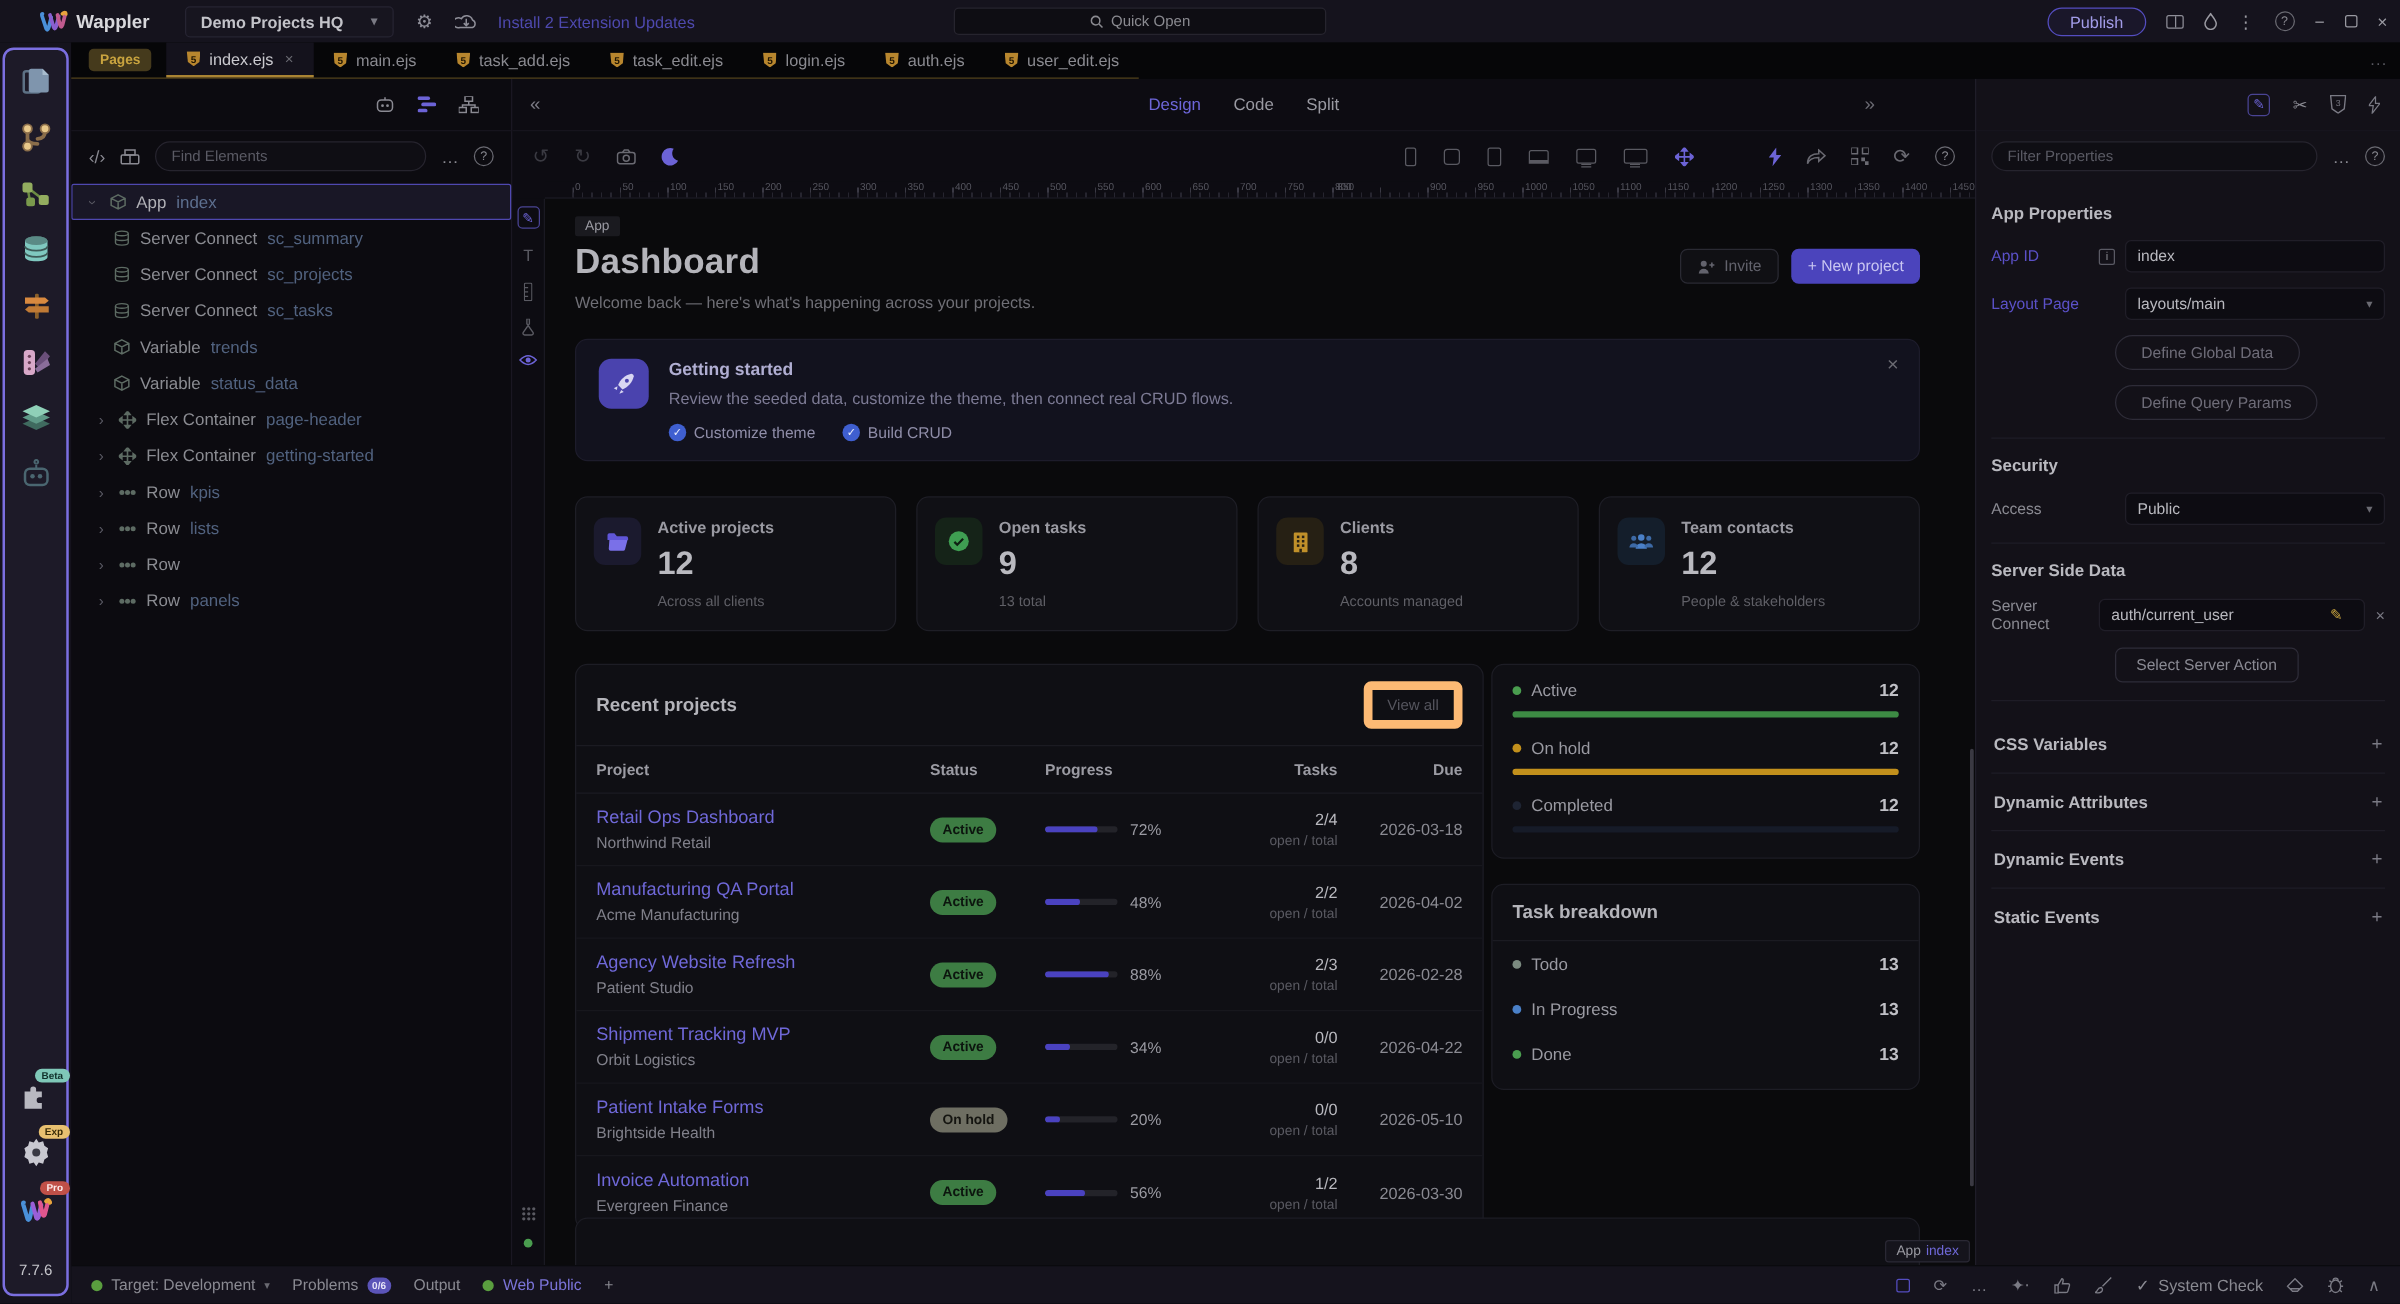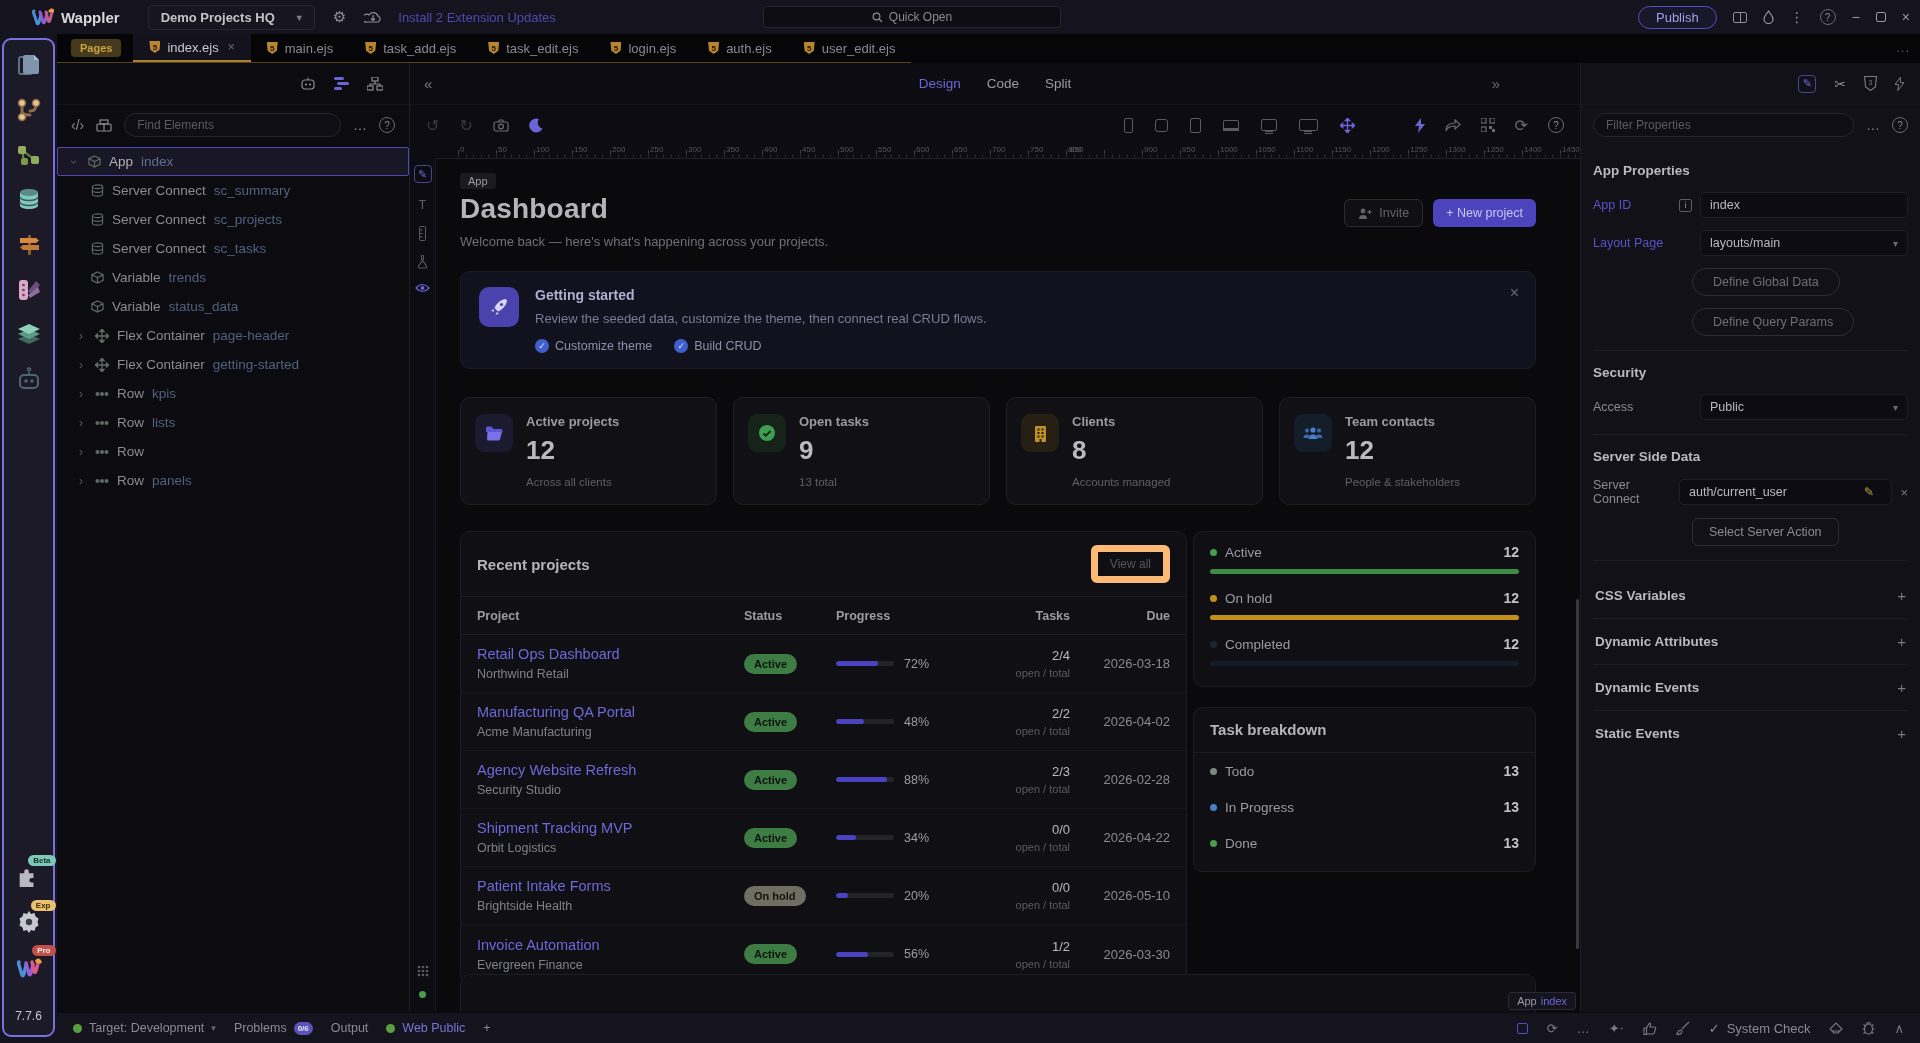--- a/index.html
+++ b/index.html
@@ -861,21 +861,21 @@
                         </div>
                       <div class="col-r">
                           <div class="tasks-main">2/2</div>
                           <div class="tasks-sub">open / total</div>
                         </div>
                       <div class="col-r due">2026-04-02</div>
                     </div>
                     <div class="tbl-row">
                       <div>
                           <div class="proj-name">Agency Website Refresh</div>
-                          <div class="proj-co">Security Studio</div>
+                          <div class="proj-co">Patient Studio</div>
                         </div>
                       <div><span class="badge badge-active">Active</span></div>
                       <div class="prog-cell">
                           <span class="prog-track">
                             <span class="prog-fill" style="width: 88%; display: block;"></span>
                           </span>
                           <span class="pct">88%</span>
                         </div>
                       <div class="col-r">
                           <div class="tasks-main">2/3</div>

